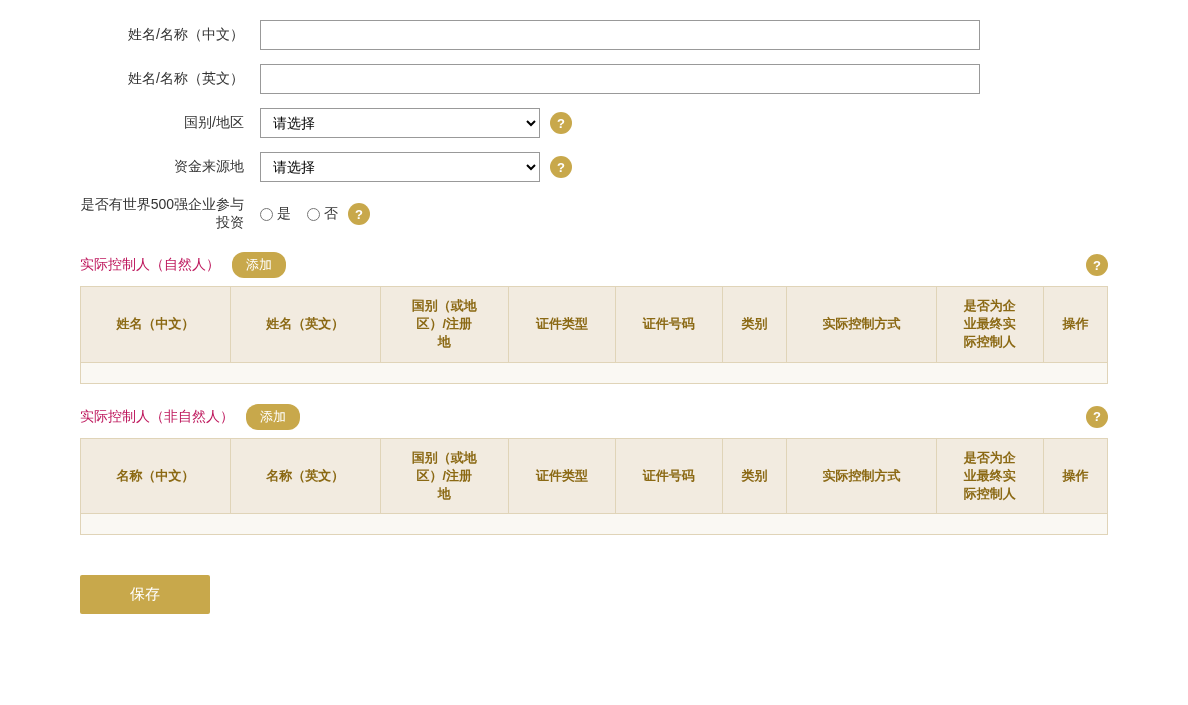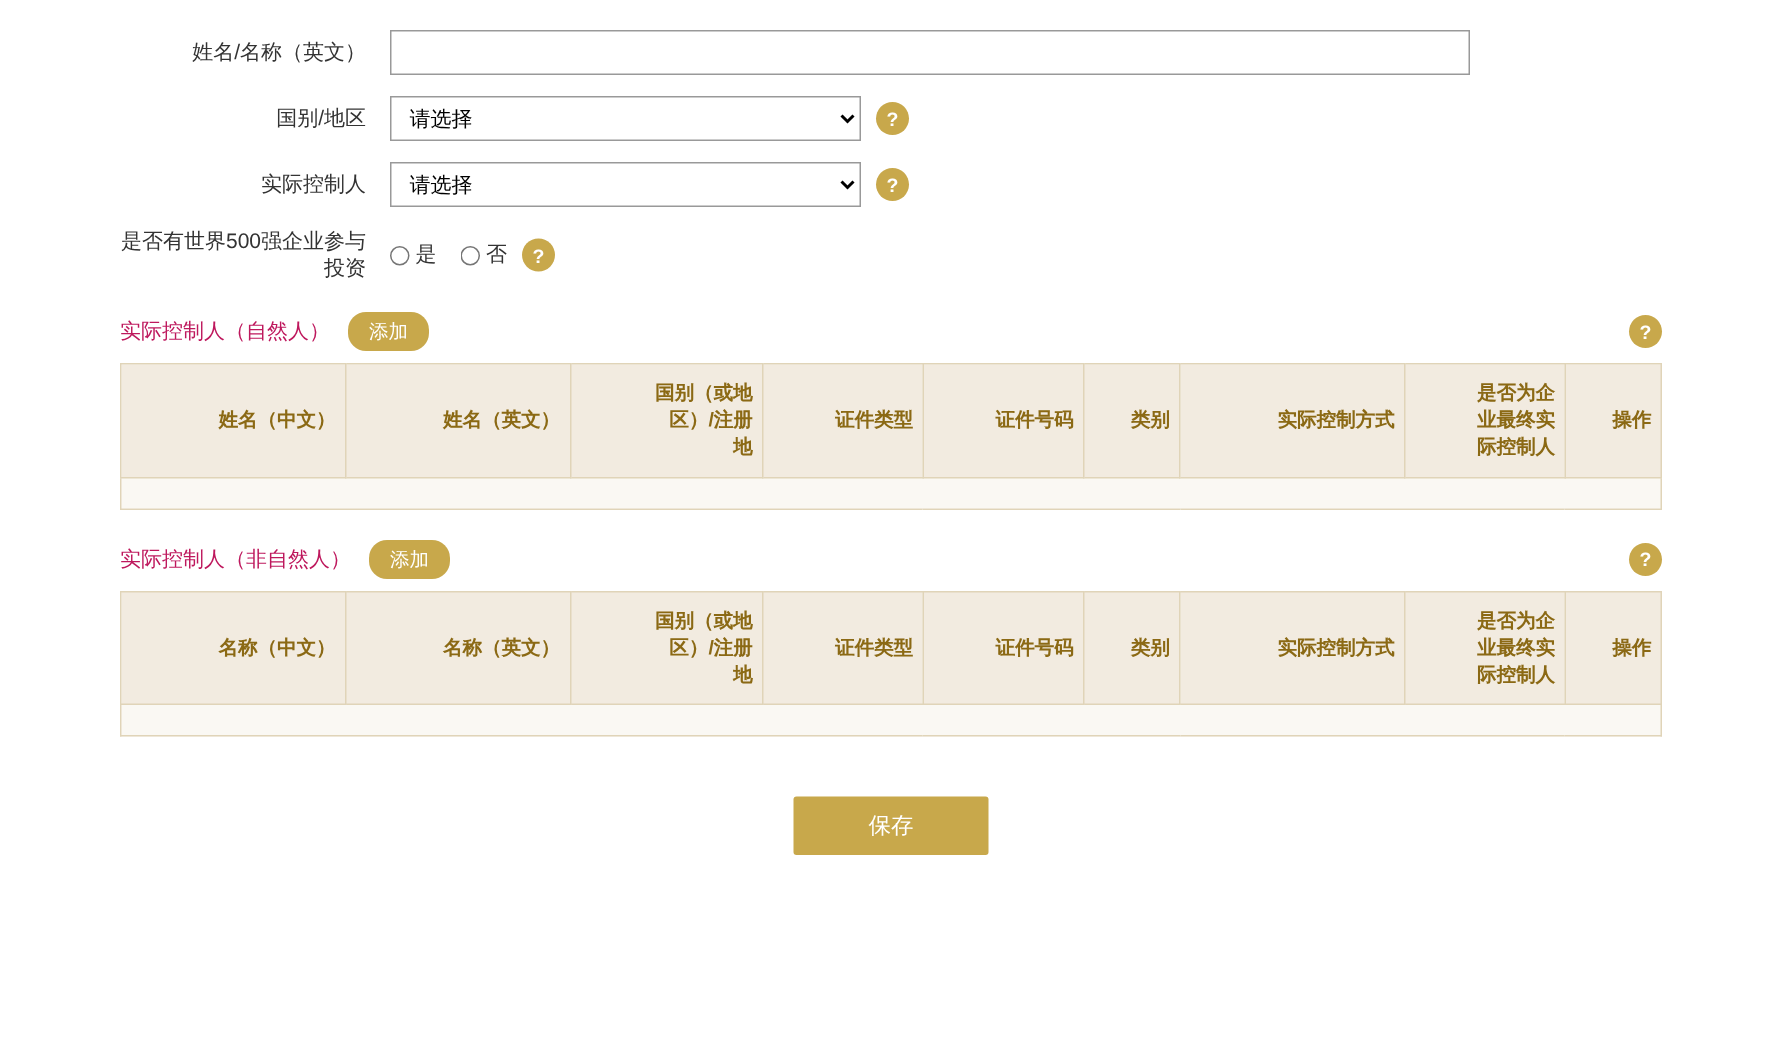--- a/index.html
+++ b/index.html
@@ -42,21 +42,21 @@
       max-width: 720px;
       height: 30px;
       border: 1px solid #999;
       padding: 4px 8px;
       font-size: 14px;
       font-family: inherit;
       outline: none;
     }
 
     .form-select {
-      width: 314px;
+      width: 280px;
       height: 30px;
       border: 1px solid #999;
       padding: 4px 8px;
       font-size: 14px;
       font-family: inherit;
       background: #fff;
       appearance: auto;
       outline: none;
     }
 
@@ -123,38 +123,37 @@
     .data-table {
       width: 100%;
       border-collapse: collapse;
       margin-bottom: 20px;
     }
 
     .data-table th {
       background: #f2ebe0;
       color: #8b6914;
       font-weight: bold;
-      text-align: right;
+      text-align: center;
       padding: 10px 6px;
       border: 1px solid #e0d4b8;
       font-size: 13px;
       line-height: 1.4;
       margin-top: 28px;
     }
 
     .data-table td {
       border: 1px solid #e0d4b8;
       padding: 10px 6px;
       text-align: center;
       background: #faf8f3;
     }
 
     .bottom-buttons {
       display: flex;
-      justify-content: center;
       gap: 28px;
       margin-top: 40px;
       padding-bottom: 30px;
     }
 
     .action-btn {
       background: #c8a84b;
       color: #fff;
       border: none;
       padding: 10px 50px;
@@ -162,36 +161,40 @@
       font-family: inherit;
       cursor: pointer;
       border-radius: 2px;
     }
   </style>
 </head>
 <body>
 
 <div class="form-section">
 
+  <div class="form-row">
+    <label class="form-label">姓名/名称（中文）</label>
+    <input type="text" class="form-input" style="">
+  </div>
 
   <div class="form-row">
     <label class="form-label">姓名/名称（英文）</label>
     <input type="text" class="form-input" style="">
   </div>
 
   <div class="form-row">
     <label class="form-label">国别/地区</label>
     <select class="form-select">
       <option>请选择</option>
     </select>
     <div class="help-icon">?</div>
   </div>
 
   <div class="form-row">
-    <label class="form-label">实际控制人</label>
+    <label class="form-label">资金来源地</label>
     <select class="form-select">
       <option>请选择</option>
     </select>
     <div class="help-icon">?</div>
   </div>
 
   <div class="form-row">
     <label class="form-label">是否有世界500强企业参与投资</label>
     <div class="radio-group">
       <label class="radio-label">

